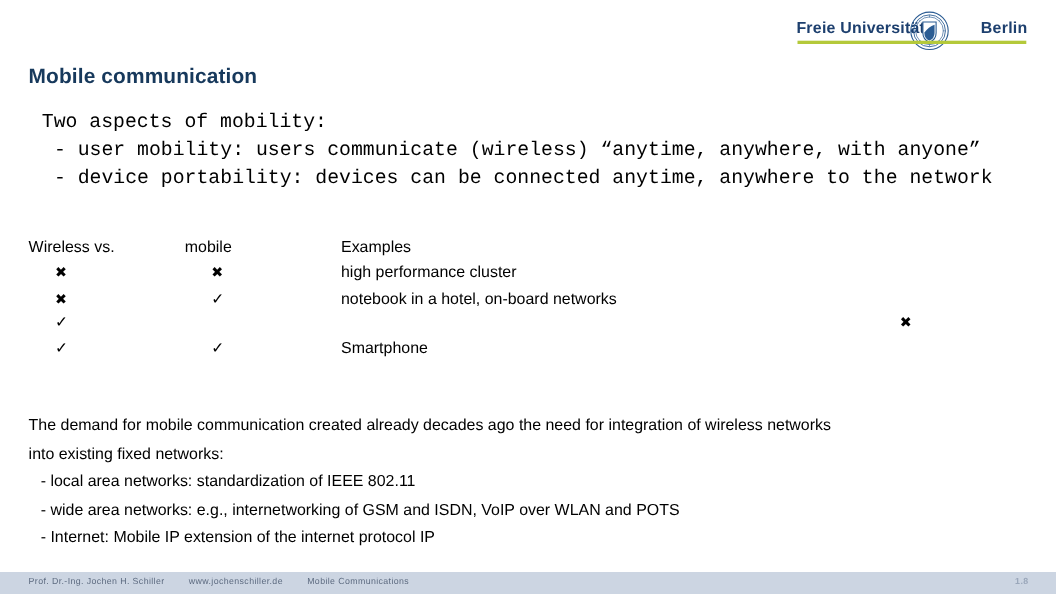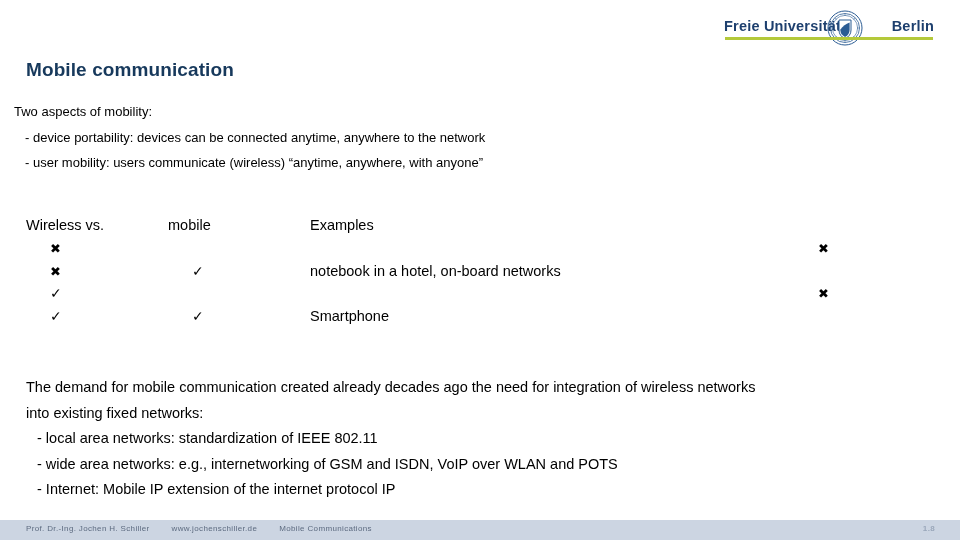--- a/index.html
+++ b/index.html
@@ -64,25 +64,26 @@
     top: 59px;
     font-size: 19px;
     font-weight: bold;
     color: #17395c;
     letter-spacing: 0.1px;
   }
 
   
   #intro-block {
     position: absolute;
-    left: 14px;
+    left: 38px;
     top: 99px;
     width: 900px;
-    font-size: 13px;
+    font-size: 18px;
     line-height: 25.5px;
+    font-family: Liberation Mono, monospace;
   }
   .indent-1 { padding-left: 11px; }
 
   
   #comparison-table {
     position: absolute;
     left: 26px;
     top: 202px;
     width: 910px;
     font-size: 14.5px;
@@ -178,34 +179,35 @@
       <path d="M13.4 19.5 Q17 14.5 22.6 12.4 L22.6 20 Q22.6 24.8 18 26.9 Q13.4 24.8 13.4 20.6 Z" fill="#2b5c93"></path>
     </svg>
   </div>
   <div id="logo-underline"></div>
 </div>
 
 <div id="page-title">Mobile communication</div>
 
 <div id="intro-block">
   <div>Two aspects of mobility:</div>
+  <div class="indent-1">- user mobility: users communicate (wireless) “anytime, anywhere, with anyone”</div>
   <div class="indent-1">- device portability: devices can be connected anytime, anywhere to the network</div>
-  <div class="indent-1">- user mobility: users communicate (wireless) “anytime, anywhere, with anyone”</div>
 </div>
 
 <div id="comparison-table">
   <div class="row head">
     <div class="col-wireless">Wireless vs.</div>
     <div class="col-mobile">mobile</div>
     <div class="col-examples">Examples</div>
   </div>
 
   <div class="row">
     <div class="col-wireless"><span class="mark mark-cross">✖</span></div>
     <div class="col-mobile"><span class="mark mark-cross">✖</span></div>
+    <div class="col-examples">high performance cluster</div>
   </div>
 
   <div class="row">
     <div class="col-wireless"><span class="mark mark-cross">✖</span></div>
     <div class="col-mobile"><span class="mark mark-check">✓</span></div>
     <div class="col-examples">notebook in a hotel, on-board networks</div>
   </div>
 
   <div class="row">
     <div class="col-wireless"><span class="mark mark-check">✓</span></div>

